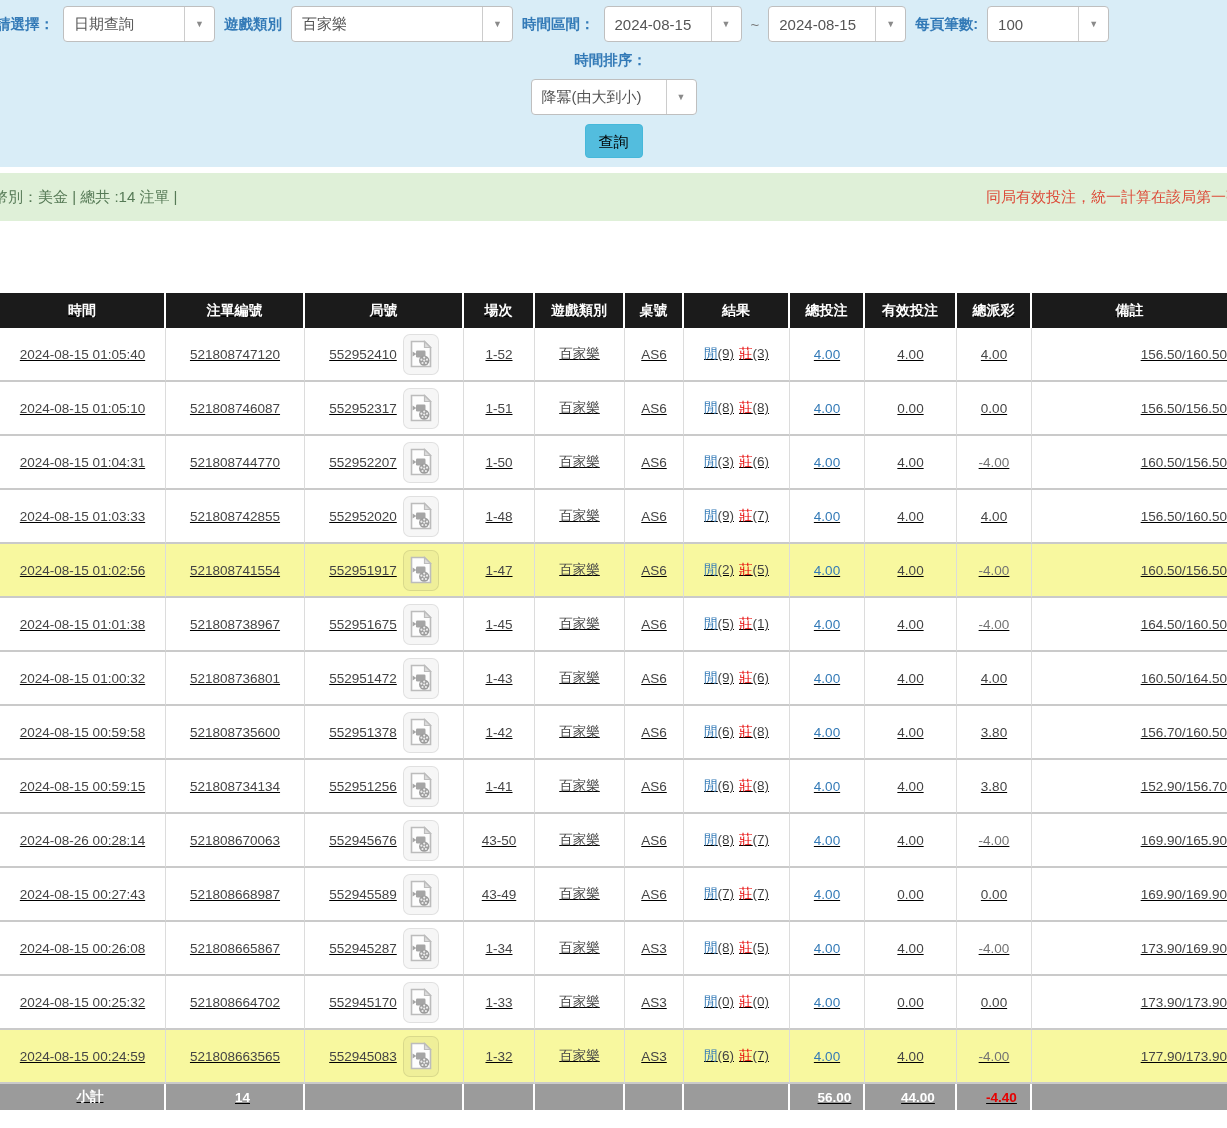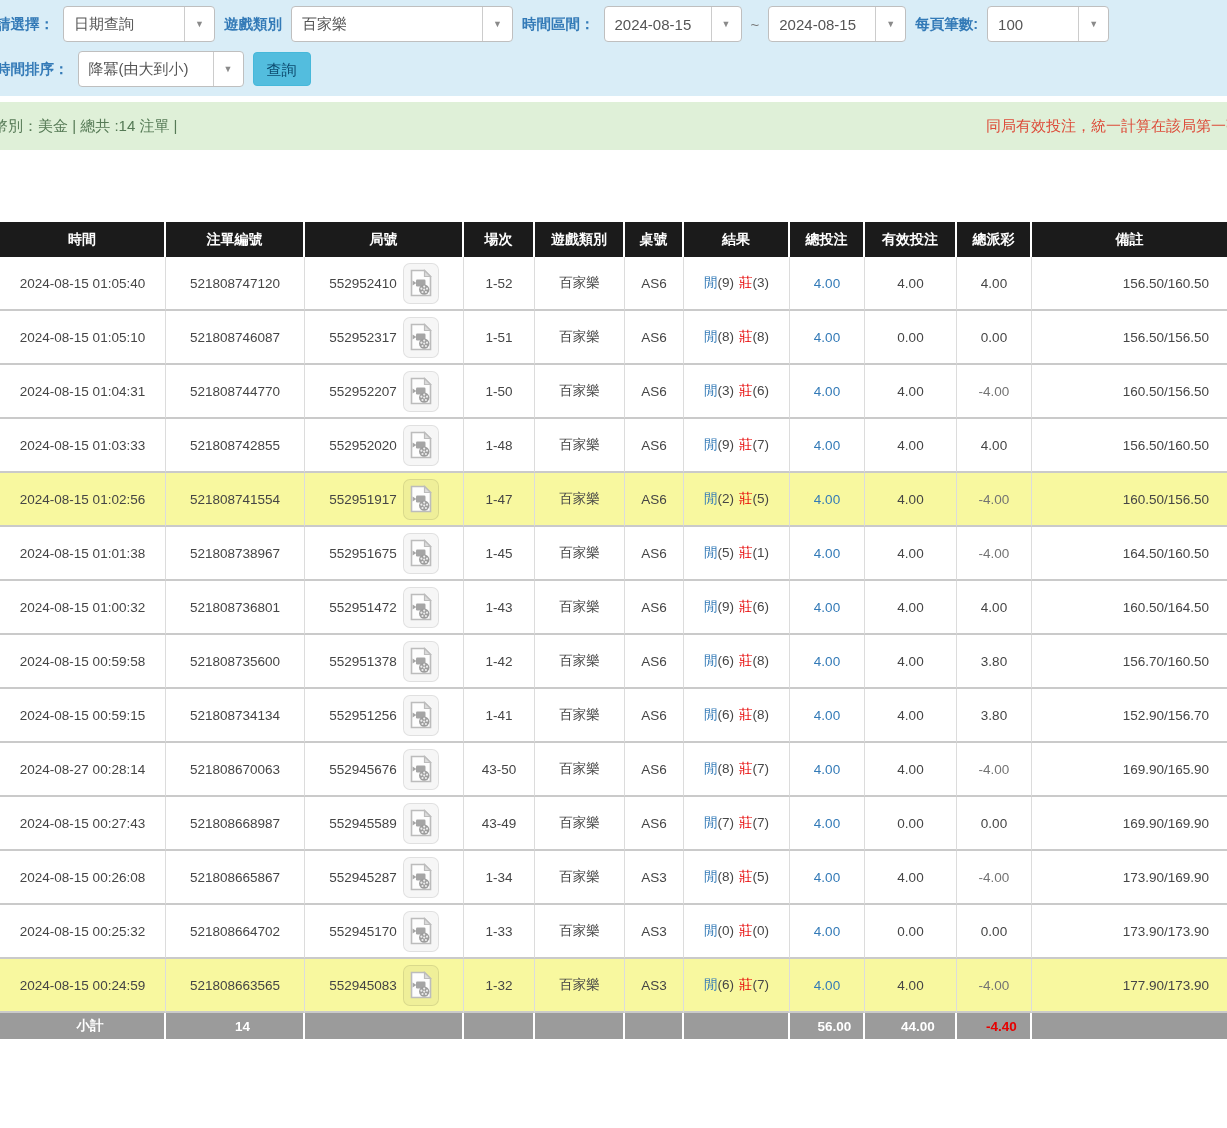--- a/index.html
+++ b/index.html
@@ -2,55 +2,55 @@
 <html><head>
 <meta charset="utf-8">
 <style>
   * { box-sizing: border-box; margin: 0; padding: 0; }
   html,body { width:1227px; height:1128px; background:#fff; overflow:hidden;
     font-family:"Liberation Sans","DejaVu Sans",sans-serif; }
 
   
   .toolbar { background:#d9edf7; padding:6px 2px 9px 2px; }
   .t-row { display:flex; align-items:center; gap:9px; }
-  .t-row + .t-row { margin-top:9px; }
+  .t-row + .t-row { margin-top:9px;flex-direction:column; }
   .t-label { color:#337ab7; font-weight:bold; font-size:14.5px; white-space:nowrap; }
   .clip-left { margin-left:-6px; }
   .sel { height:36px; background:#fff; border:1px solid #bfbfbf; border-radius:4px;
     display:inline-flex; align-items:stretch; overflow:hidden; cursor:pointer; }
   .sel .sel-val { flex:1; display:flex; align-items:center; padding:13px 10px;
     font-size:15px; color:#555; white-space:nowrap; }
   .sel .sel-arrow { width:30px; border-left:1px solid #ccc; display:flex;
     align-items:center; justify-content:center; color:#8a8a8a; font-size:9px; }
   .w-query{width:152px}.w-game{width:222px}.w-date{width:138px}.w-size{width:122px}.w-sort{width:166px}
   .tilde { color:#777; font-size:15px; }
   .btn-search { height:34px; padding:8px 13px; background:#53bdde; border:1px solid #46b8da;
-    border-radius:4px; color:#0c4a6e; font-size:15px; cursor:pointer; }
+    border-radius:4px; color:#000000; font-size:15px; cursor:pointer; }
 
   
   .summary { margin-top:6px; height:48px; background:#dff0d8; display:flex;
     align-items:center; justify-content:space-between; overflow:hidden; padding:0 2px; }
   .summary-left { color:#567a56; font-size:15px; white-space:nowrap; margin-left:-9px; }
   .summary-right { color:#dd4b39; font-size:15px; white-space:nowrap; margin-right:-16px; }
 
   
   .table-wrap { margin-top:72px; }
-  table { width:1227px; table-layout:fixed; border-collapse:separate; border-spacing:0; }
+  table { width:1227px; table-layout:fixed; border-collapse:separate; border-spacing:0;text-decoration:underline; }
   col.c0{width:166px} col.c1{width:139px} col.c2{width:159px} col.c3{width:71px}
   col.c4{width:90px}  col.c5{width:59px}  col.c6{width:106px} col.c7{width:75px}
   col.c8{width:92px}  col.c9{width:75px}  col.c10{width:195px}
   th { background:#1b1b1b; color:#fff; font-size:14px; font-weight:bold;
     height:35px; text-align:center; border-right:2px solid #fff; }
   th:last-child { border-right:none; }
   td { height:54px; text-align:center; font-size:13.5px; color:#454545;
     border-right:1px solid #dcdcdc; border-bottom:2px solid #cacaca;
     background:#fff; vertical-align:middle; white-space:nowrap; }
   td:last-child { border-right:none; }
   tr.hl td { background:#f8f89f; }
-  td.remark { text-align:right; padding-right:18px; }
+  td.remark { text-align:right; padding-right:0; }
   .round-wrap { display:flex; align-items:center; justify-content:center; gap:6px; }
   .video-btn { width:36px; height:41px; border-radius:7px; border:1px solid rgba(0,0,0,0.09);
     background:rgba(0,0,0,0.035); display:flex; align-items:center; justify-content:center;
     cursor:pointer; }
   .bet-link { color:#337ab7; text-decoration:none; }
   .res-player { color:#337ab7; }
   .res-banker { color:#e60000; margin-left:5px; }
   .res-val { color:#454545; }
   td.payout.neg { color:#737373; }
   tr.foot td { background:#9b9b9b; color:#fff; font-weight:bold; height:28px;
@@ -455,21 +455,21 @@
       <span class="res-player">閒</span><span class="res-val">(6)</span><span class="res-banker">莊</span><span class="res-val">(8)</span>
     </td>
     <td>
       <a href="#" class="bet-link">4.00</a>
     </td>
     <td>4.00</td>
     <td class="payout">3.80</td>
     <td class="remark">152.90/156.70</td>
   </tr>
           <tr>
-    <td>2024-08-27 00:28:14</td>
+    <td>2024-08-26 00:28:14</td>
     <td>521808670063</td>
     <td>
       <div class="round-wrap">
         <span>552945676</span>
         <button class="video-btn">
           <svg width="24" height="28" viewBox="0 0 24 28">
             <path d="M2.5 1.5 h13 l6 6 v19 h-19 Z" fill="#fdfdfd" stroke="#bcbcbc" stroke-width="1.6"></path>
             <path d="M15.5 1.5 l6 6 h-6 Z" fill="#dcdcdc" stroke="#bcbcbc" stroke-width="1.2"></path>
             <rect x="7" y="10.5" width="9.5" height="7" rx="1.2" fill="#a5a5a5"></rect>
             <path d="M7.4 14 L3.6 11.6 v5 Z" fill="#a5a5a5"></path>

